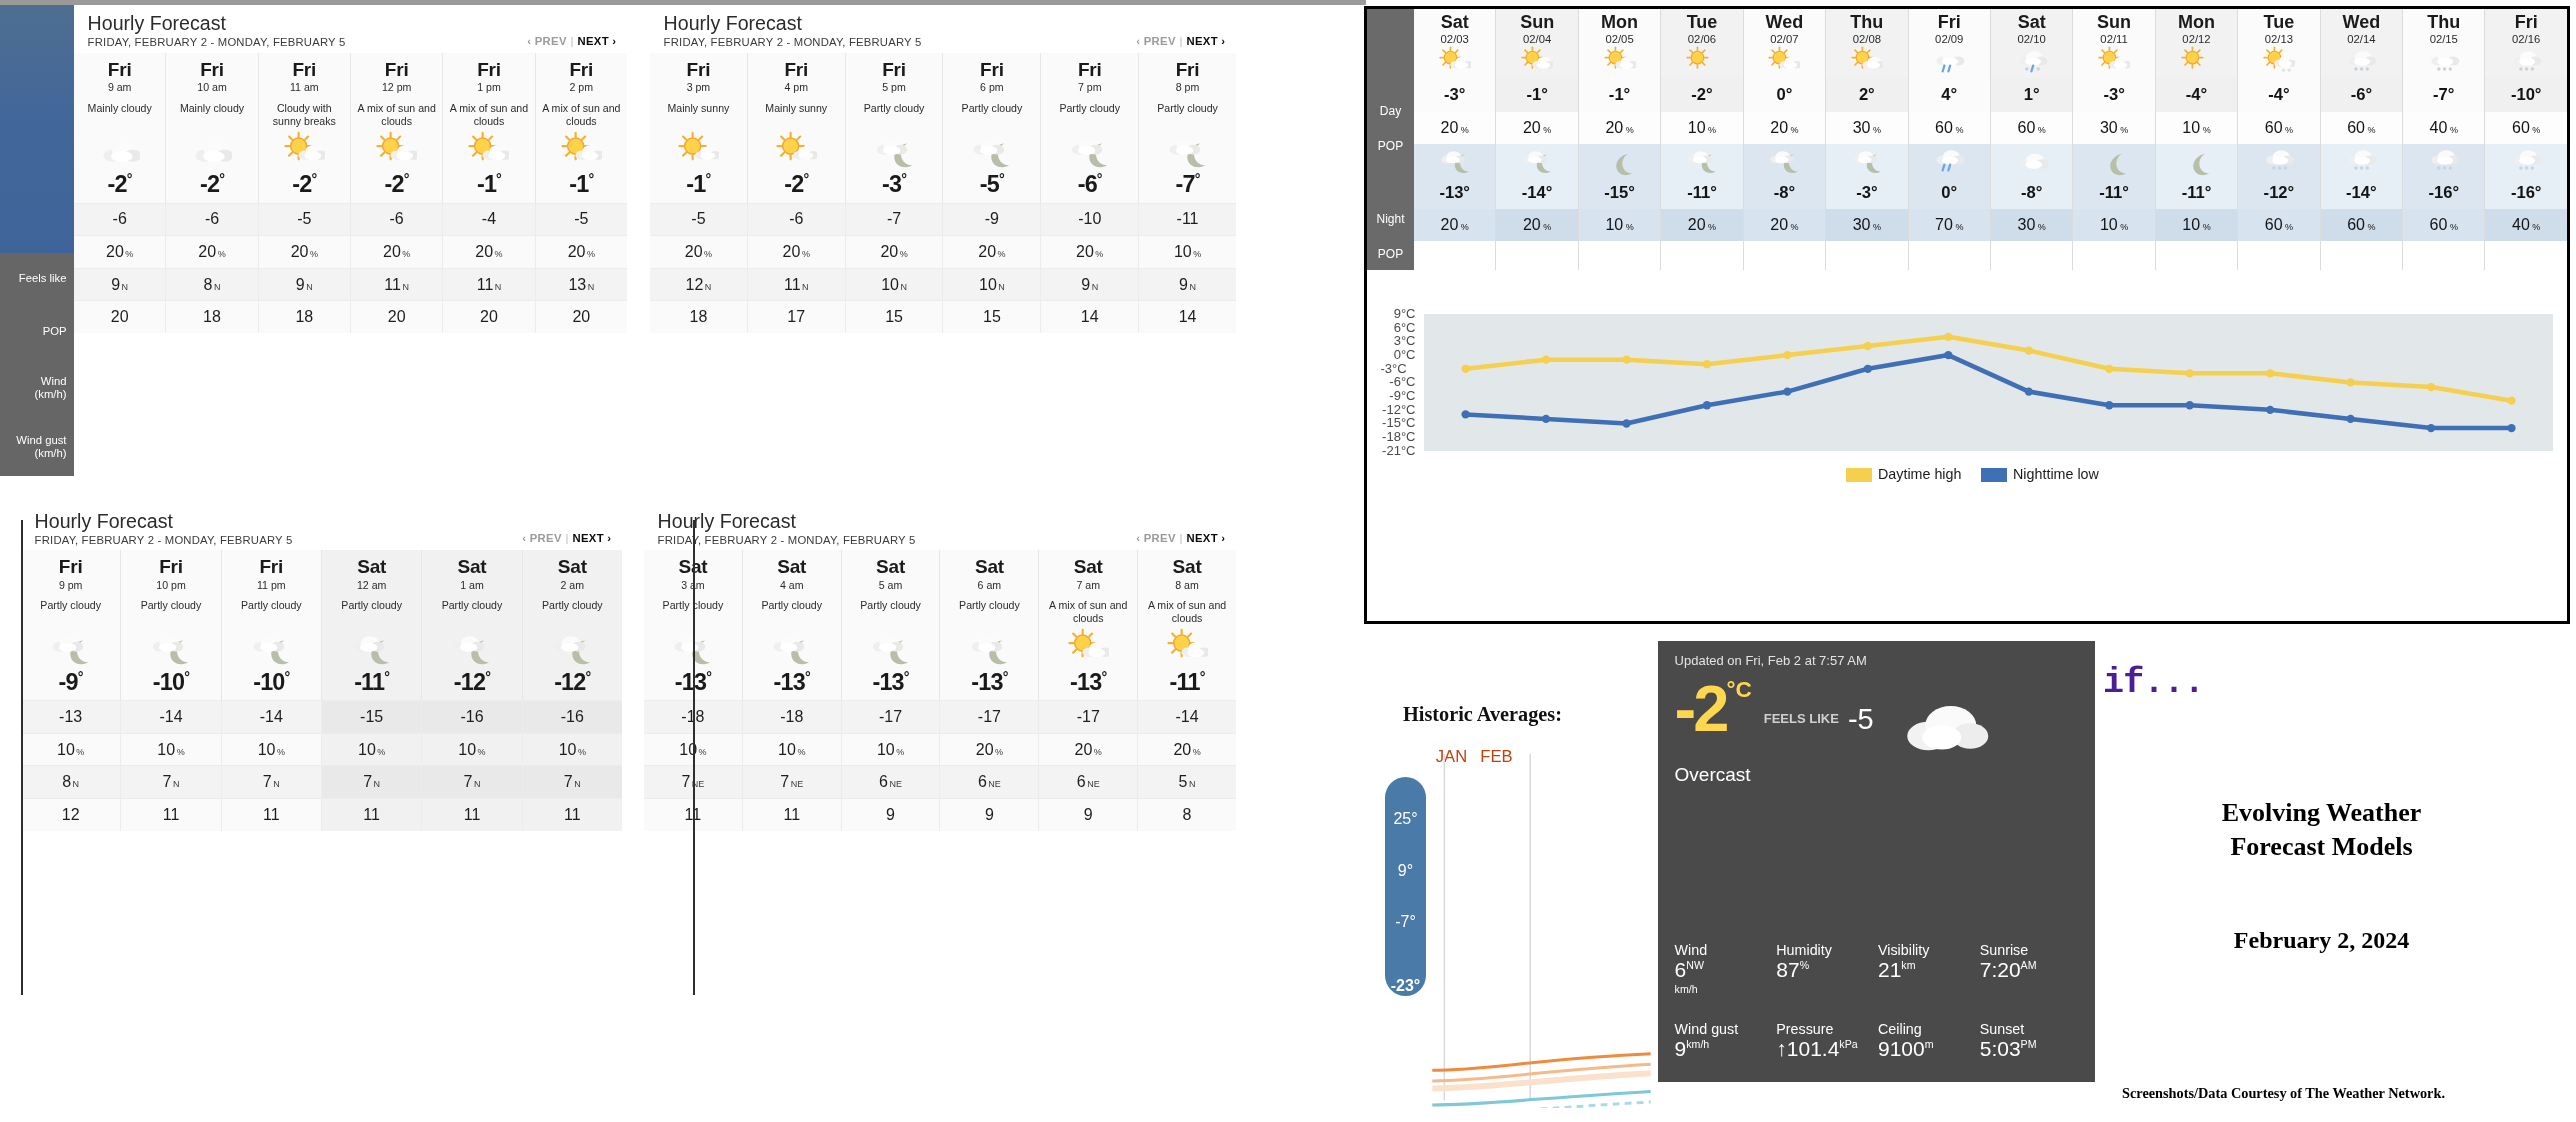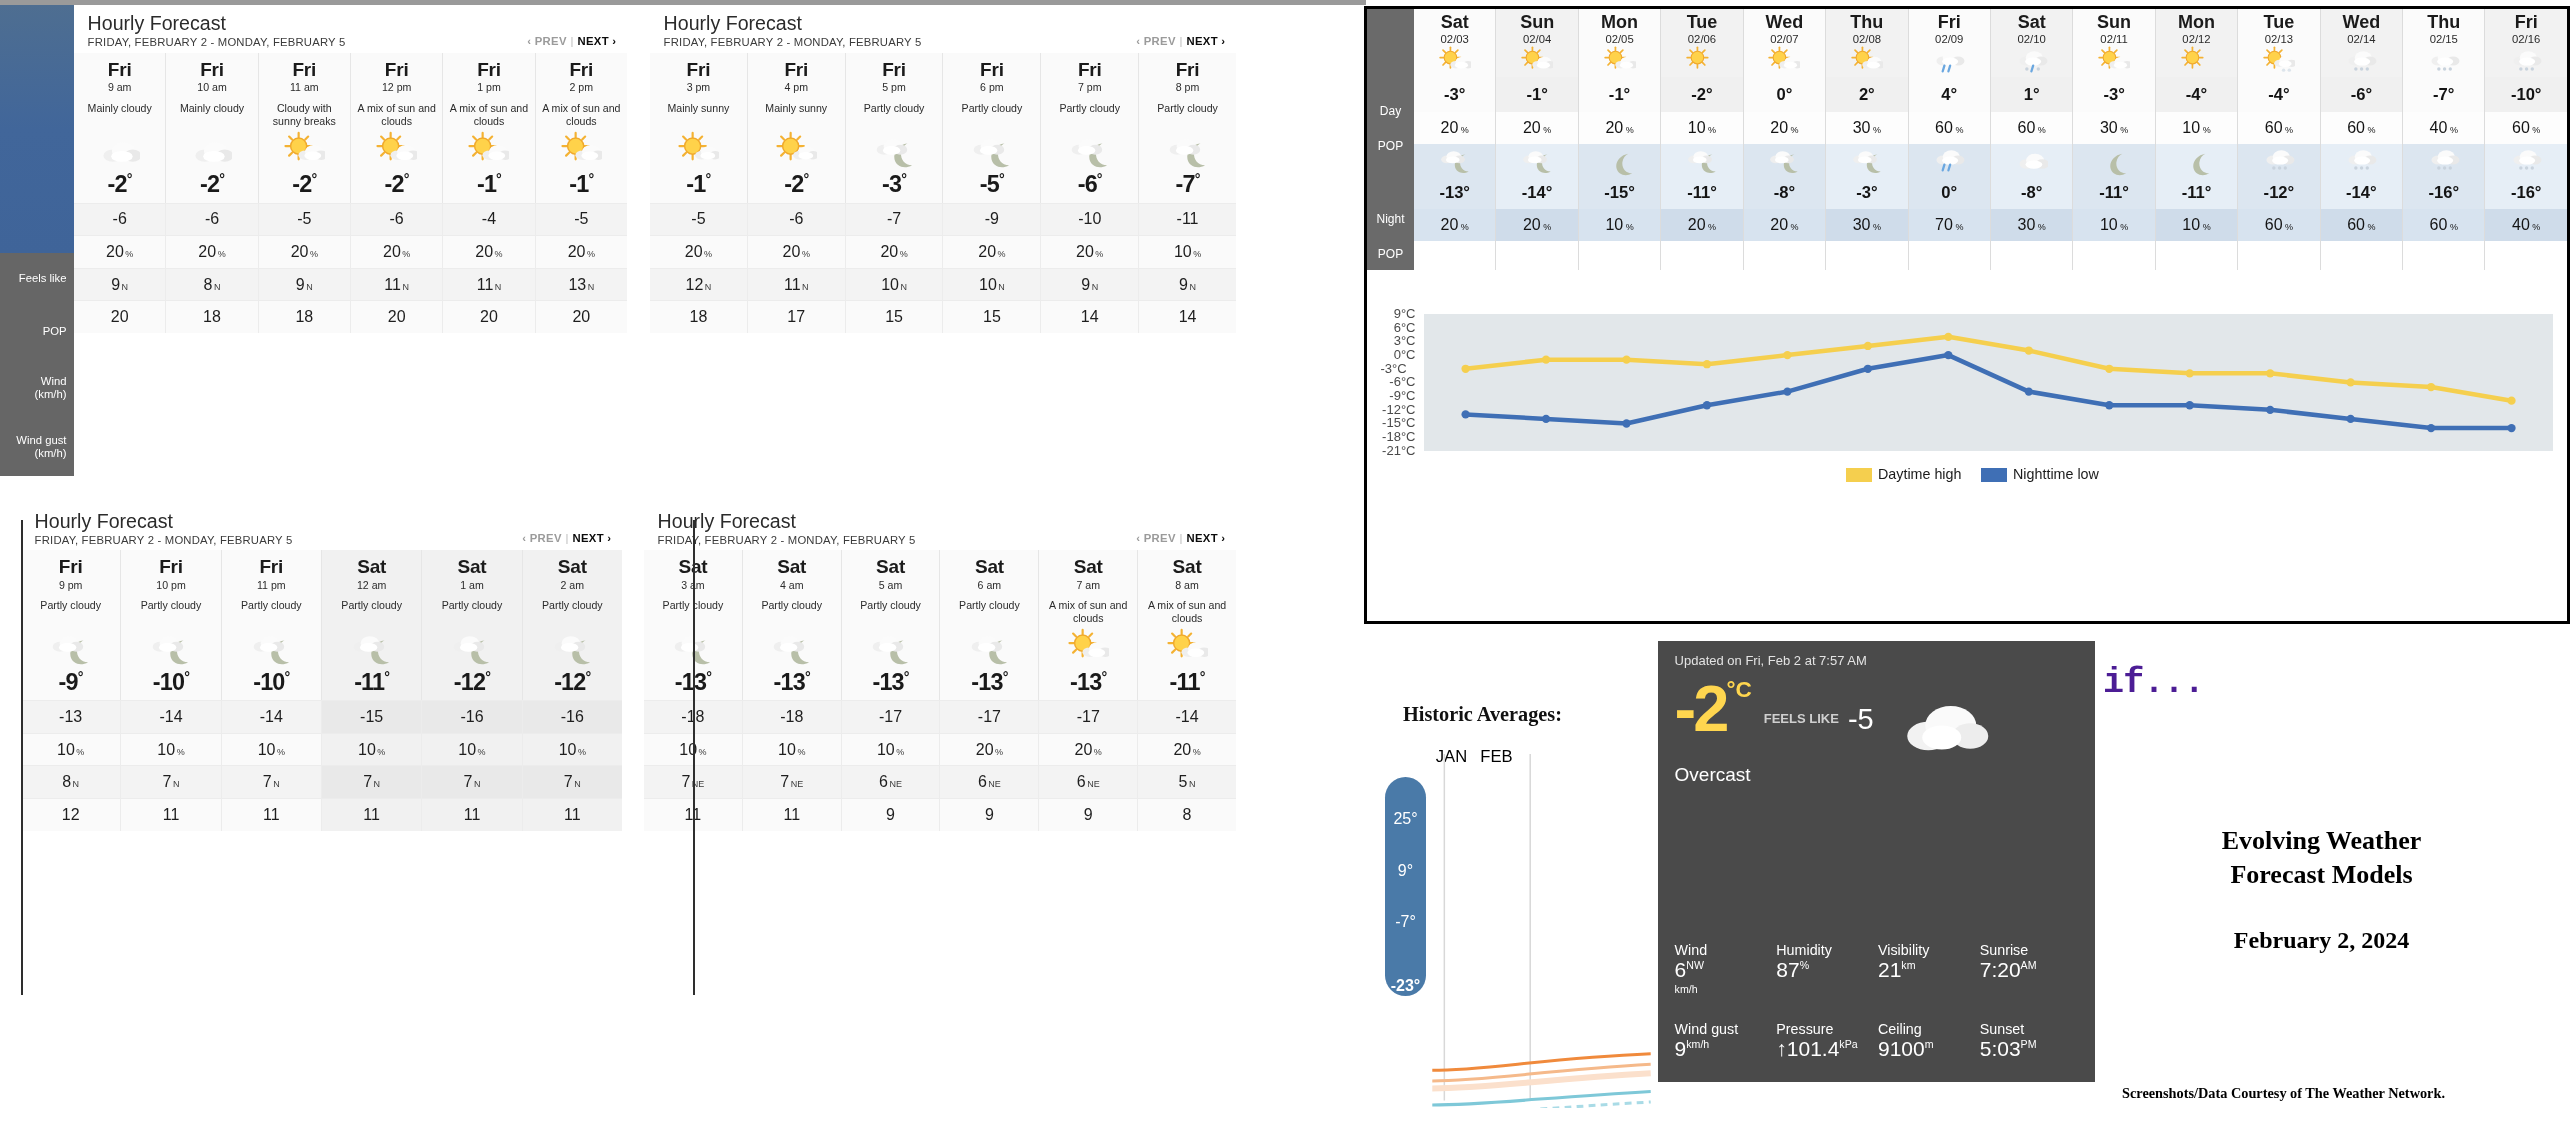--- a/index.html
+++ b/index.html
@@ -63,21 +63,21 @@
   .dband2{background:#f0f0f0;}
   
   .chart-wrap{position:relative;background:#fff;margin-top:35px;}
   .chart-plot{position:absolute;background:#e2e7ea;}
   .ytick{position:absolute;font-size:13px;color:#4a4a4a;text-align:right;width:44px;}
   .legend{position:absolute;display:flex;gap:19.6px;align-items:center;font-size:14.3px;color:#1b1b1b;}
   .legend .sw{width:26px;height:14.3px;display:inline-block;margin-right:6px;vertical-align:middle;}
   
   #hist{position:absolute;background:#fff;}
   .hist-title{font-family:"Liberation Serif", serif;font-weight:bold;font-size:20.3px;color:#111;}
-  .hist-mon{font-size:16.6px;color:#000000;text-align:center;}
+  .hist-mon{font-size:16.6px;color:#c2410c;text-align:center;}
   .hist-scale{position:absolute;background:#4a7aa8;border-radius:21px;}
   .hist-scale .t{color:#fff;font-size:16px;text-align:center;position:absolute;width:100%;}
   
   #current{position:absolute;background:#4a4a4a;color:#fff;}
   .cur-city{font-size:28px;font-weight:400;letter-spacing:-0.3px;}
   .cur-upd{font-size:13px;color:#e3e3e3;margin-top:1.5px;}
   .cur-temp{font-size:65px;color:#ffd64f;font-weight:bold;line-height:.9;letter-spacing:-3px;}
   .cur-temp .u{font-size:22.6px;vertical-align:top;letter-spacing:0;}
   .cur-fl-lbl{font-size:13px;color:#cfcfcf;line-height:1.05;text-align:right;font-weight:bold;}
   .cur-fl-val{font-size:29px;color:#fff;font-weight:400;}
@@ -1490,21 +1490,21 @@
                  <div class="cg-v">9100<span class="u">m</span></div>
       </div>
       <div>
         <div class="cg-l">Sunset</div>
                  <div class="cg-v">5:03<span class="u">PM</span></div>
       </div>
     </div>
 </div>
 
 <div id="ifword" style="left:2103px;top:663px;">if...</div>
-<div id="evolving" style="left:2103px;top:824px;width:437px;font-family:Liberation Serif, serif;">
+<div id="evolving" style="left:2103px;top:796px;width:437px;font-family:Liberation Serif, serif;">
   <span>Evolving Weather</span><br>
   <span>Forecast Models</span>
 </div>
 <div id="datetxt" style="left:2103px;top:927px;width:437px;">February 2, 2024</div>
 <div id="credit" style="left:2122px;top:1085px;">Screenshots/Data Courtesy of The Weather Network.</div>
 
 <div class="vbar" style="left: 21px; top: 520px; width: 2.3px; height: 475px;"></div>
 <div class="vbar" style="left: 693px; top: 520px; width: 2.3px; height: 475px;"></div>
 
 

